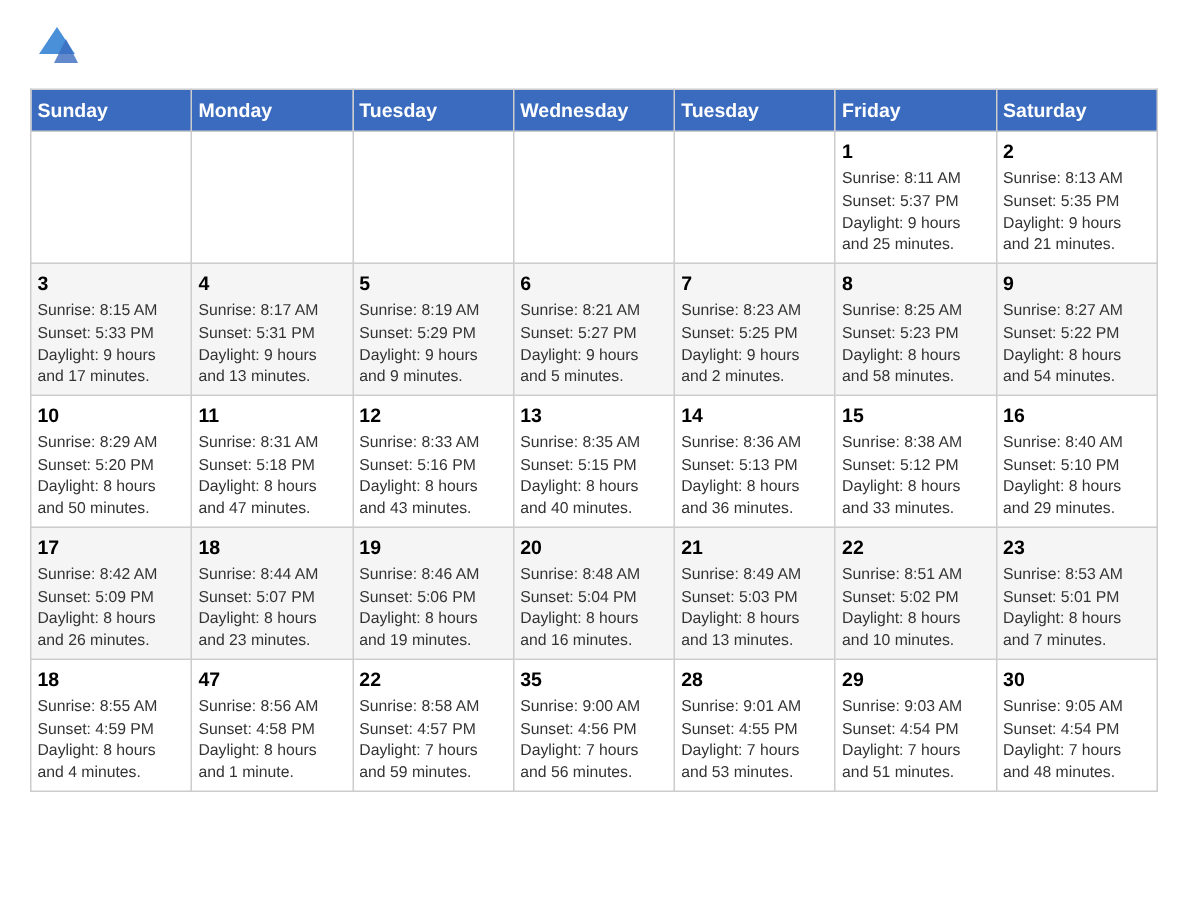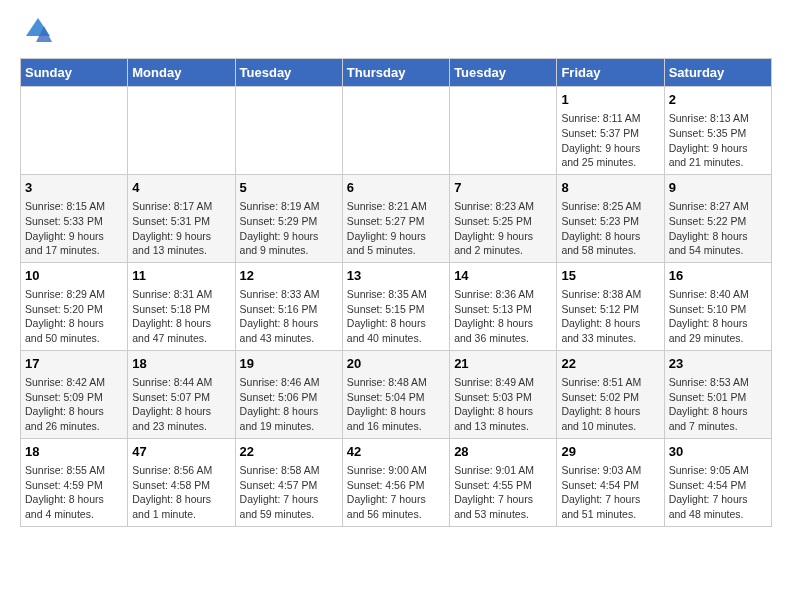--- a/index.html
+++ b/index.html
@@ -112,21 +112,21 @@
     <div class="location"></div>
   </div>
 </div>
 
 <table class="calendar">
   <thead>
     <tr>
     <th>Sunday</th>
         <th>Monday</th>
         <th>Tuesday</th>
-        <th>Thursday</th>
+        <th>Wednesday</th>
         <th>Tuesday</th>
         <th>Friday</th>
         <th>Saturday</th>
       </tr>
   </thead>
   <tbody id="calendar-body">
   <tr>
         <td class="empty-cell"></td>
         <td class="empty-cell"></td>
         <td class="empty-cell"></td>
@@ -238,21 +238,21 @@
         </td>
         <td>
           <span class="day-number">47</span>
           <div class="day-info">Sunrise: 8:56 AM<br>Sunset: 4:58 PM<br>Daylight: 8 hours and 1 minute.</div>
         </td>
         <td>
           <span class="day-number">22</span>
           <div class="day-info">Sunrise: 8:58 AM<br>Sunset: 4:57 PM<br>Daylight: 7 hours and 59 minutes.</div>
         </td>
         <td>
-          <span class="day-number">42</span>
+          <span class="day-number">35</span>
           <div class="day-info">Sunrise: 9:00 AM<br>Sunset: 4:56 PM<br>Daylight: 7 hours and 56 minutes.</div>
         </td>
         <td>
           <span class="day-number">28</span>
           <div class="day-info">Sunrise: 9:01 AM<br>Sunset: 4:55 PM<br>Daylight: 7 hours and 53 minutes.</div>
         </td>
         <td>
           <span class="day-number">29</span>
           <div class="day-info">Sunrise: 9:03 AM<br>Sunset: 4:54 PM<br>Daylight: 7 hours and 51 minutes.</div>
         </td>

